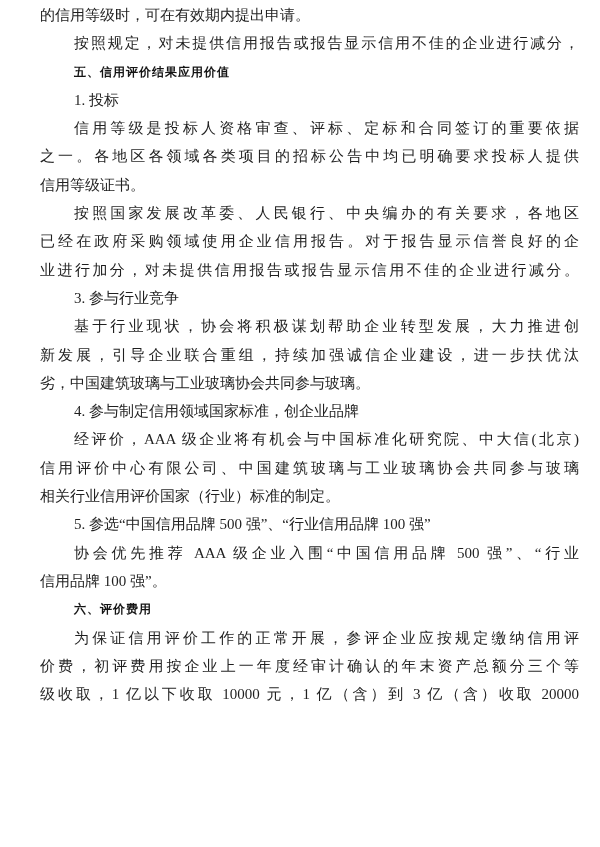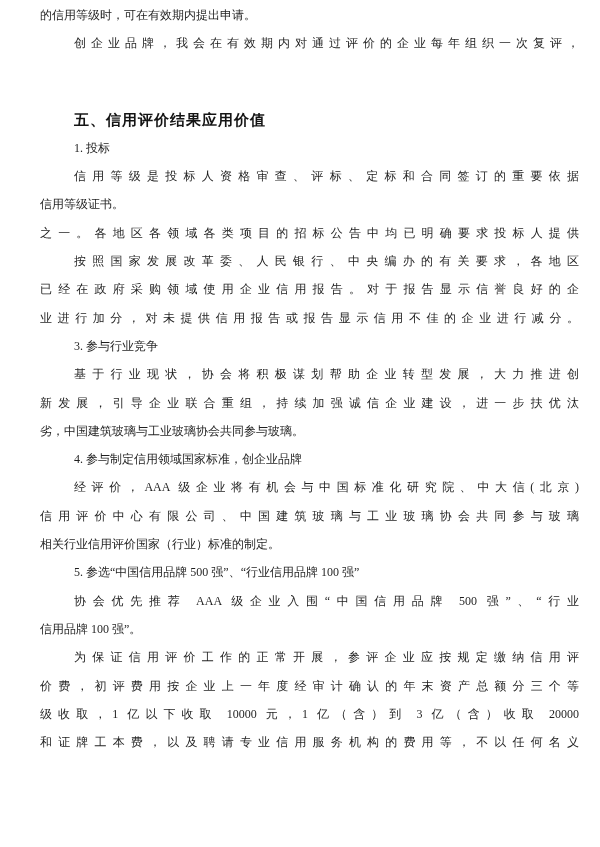--- a/index.html
+++ b/index.html
@@ -18,71 +18,70 @@
   }
   .content {
     position: absolute;
     top: 1px;
     left: 40px;
     right: 21px;
   }
   .line {
     height: 28.3px;
     line-height: 28.3px;
-    font-size: 12px;
+    font-size: 15px;
     color: #1f1f1f;
     white-space: nowrap;
     text-align: left;
     overflow: visible;
   }
   .line.full {
     white-space: normal;
     text-align: justify;
     text-align-last: justify;
     text-justify: inter-character;
   }
   .line.indent {
     padding-left: 34px;
   }
   .line.full.indent {
     padding-left: 34px;
   }
   .line.bold {
     font-family: "Liberation Sans", "DejaVu Sans", sans-serif;
     font-weight: 700;
-    font-size: 15px;
+    font-size: 12px;
     letter-spacing: 1px;
     color: #141414;
-    margin-top: 48px;
   }
 </style>
 </head>
 <body>
 
 <div class="page">
   <div class="content" id="doc-content">
       <div class="line">的信用等级时，可在有效期内提出申请。</div>
-      <div class="line indent full">创企业品牌，我会在有效期内对通过评价的企业每年组织一次复评，</div>
+      <div class="line indent full">按照规定，对未提供信用报告或报告显示信用不佳的企业进行减分，</div>
       <div class="line indent bold">五、信用评价结果应用价值</div>
       <div class="line indent">1. 投标</div>
       <div class="line indent full">信用等级是投标人资格审查、评标、定标和合同签订的重要依据</div>
+      <div class="line full">之一。各地区各领域各类项目的招标公告中均已明确要求投标人提供</div>
       <div class="line">信用等级证书。</div>
-      <div class="line full">之一。各地区各领域各类项目的招标公告中均已明确要求投标人提供</div>
       <div class="line indent full">按照国家发展改革委、人民银行、中央编办的有关要求，各地区</div>
       <div class="line full">已经在政府采购领域使用企业信用报告。对于报告显示信誉良好的企</div>
       <div class="line full">业进行加分，对未提供信用报告或报告显示信用不佳的企业进行减分。</div>
       <div class="line indent">3. 参与行业竞争</div>
       <div class="line indent full">基于行业现状，协会将积极谋划帮助企业转型发展，大力推进创</div>
       <div class="line full">新发展，引导企业联合重组，持续加强诚信企业建设，进一步扶优汰</div>
       <div class="line">劣，中国建筑玻璃与工业玻璃协会共同参与玻璃。</div>
       <div class="line indent">4. 参与制定信用领域国家标准，创企业品牌</div>
       <div class="line indent full">经评价，AAA 级企业将有机会与中国标准化研究院、中大信(北京)</div>
       <div class="line full">信用评价中心有限公司、中国建筑玻璃与工业玻璃协会共同参与玻璃</div>
       <div class="line">相关行业信用评价国家（行业）标准的制定。</div>
       <div class="line indent">5. 参选“中国信用品牌 500 强”、“行业信用品牌 100 强”</div>
       <div class="line indent full">协会优先推荐 AAA 级企业入围“中国信用品牌 500 强”、“行业</div>
       <div class="line">信用品牌 100 强”。</div>
+      <div class="line indent bold">六、评价费用</div>
       <div class="line indent full">为保证信用评价工作的正常开展，参评企业应按规定缴纳信用评</div>
       <div class="line full">价费，初评费用按企业上一年度经审计确认的年末资产总额分三个等</div>
       <div class="line full">级收取，1 亿以下收取 10000 元，1 亿（含）到 3 亿（含）收取 20000</div>
-      <div class="line full">和证牌工本费，以及聘请专业信用服务机构的费用等，不以任何名义</div>
     </div>
 </div>
 
 </body></html>

